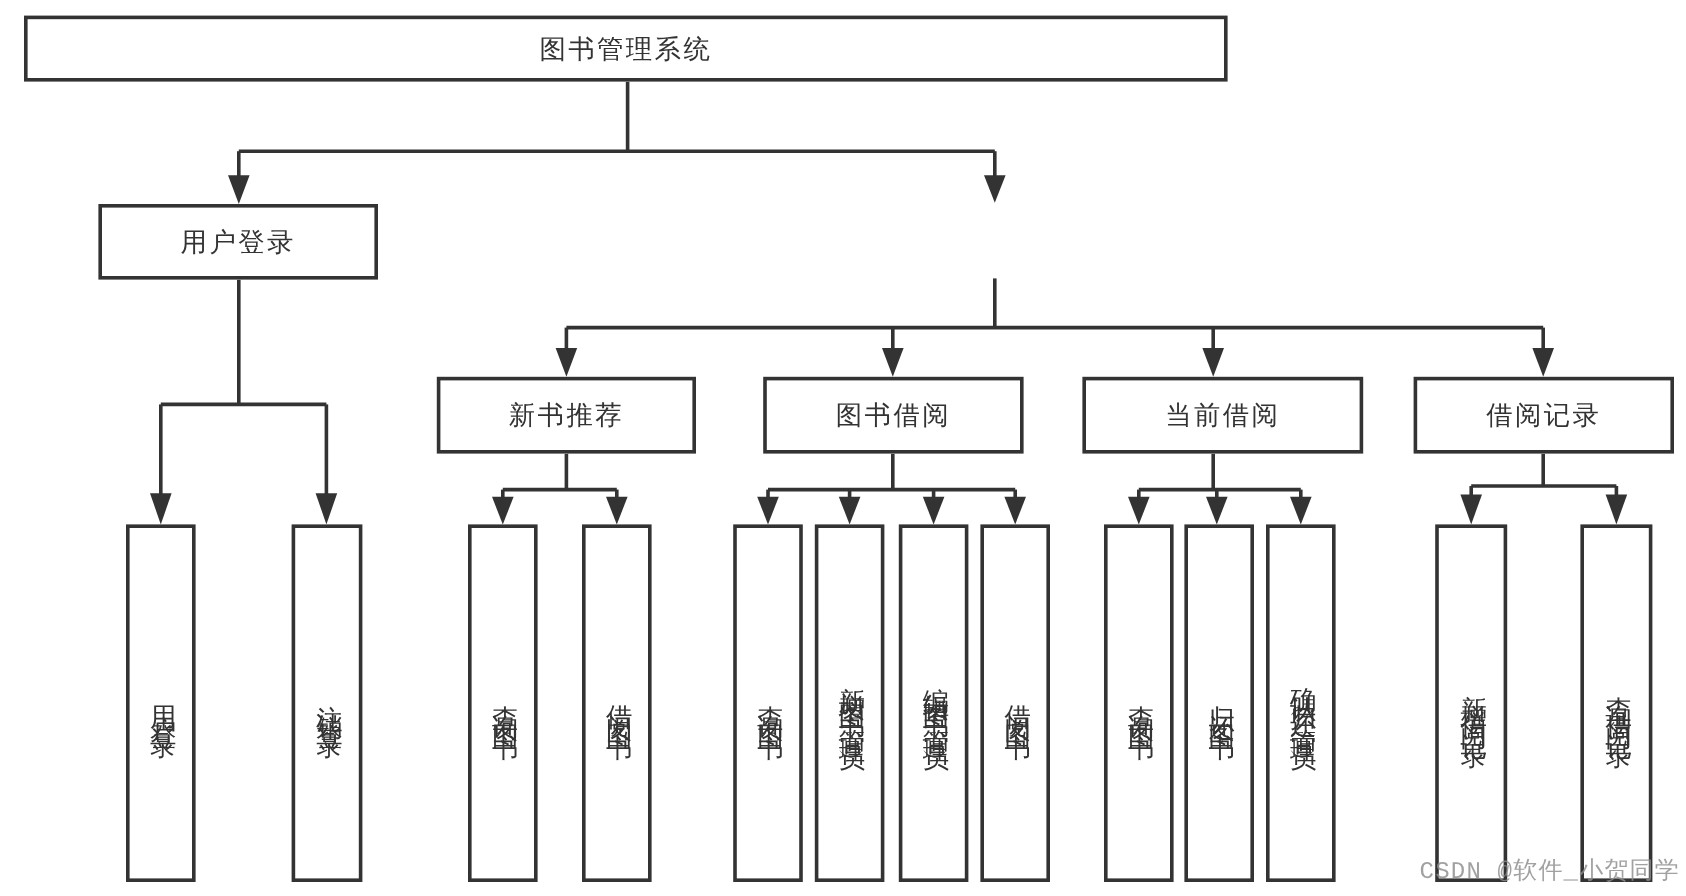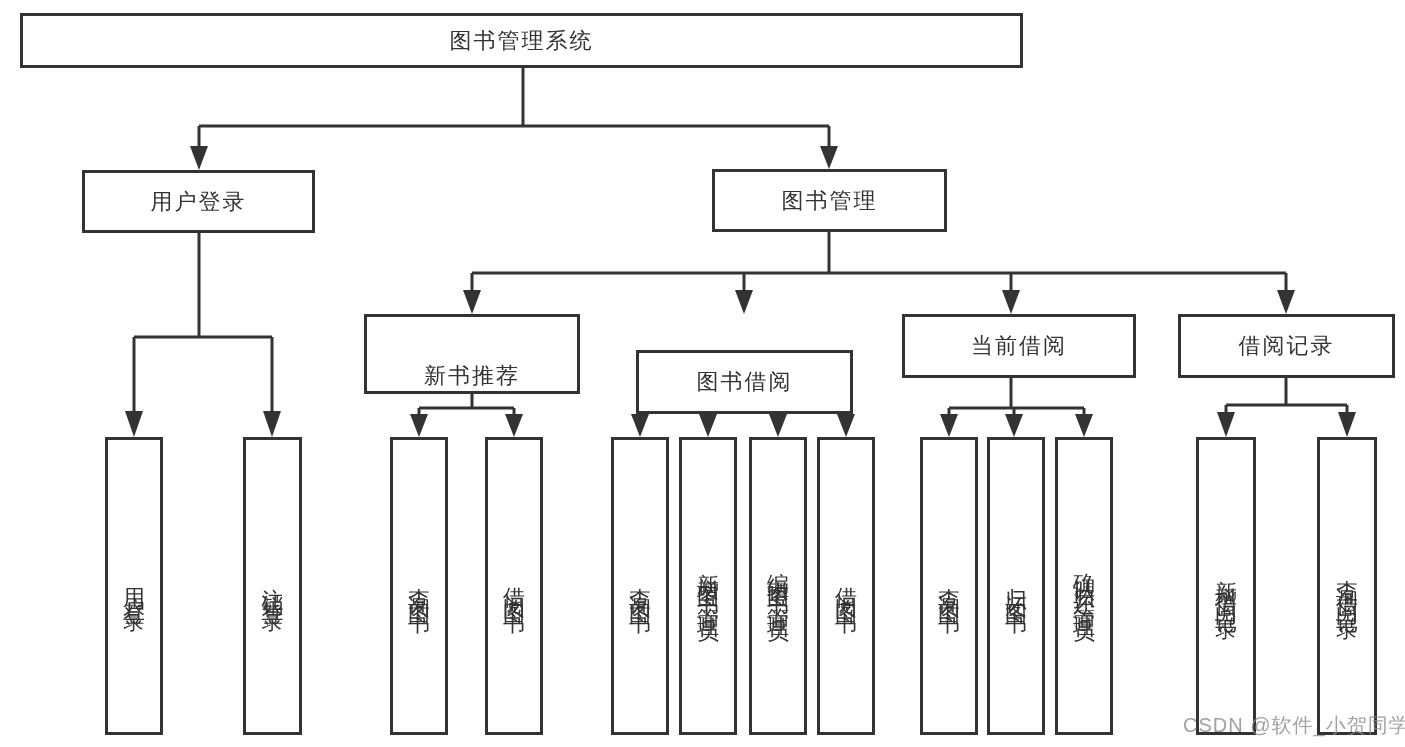--- a/index.html
+++ b/index.html
@@ -5,21 +5,21 @@
   html, body {
     margin: 0;
     padding: 0;
     background: #ffffff;
   }
   #canvas {
     position: relative;
     width: 1405px;
     height: 747px;
     background: #ffffff;
-    font-family: Liberation Sans, sans-serif;
+    font-family: Liberation Mono, monospace;
     color: #333333;
     overflow: hidden;
   }
   #connectors {
     position: absolute;
     left: 0;
     top: 0;
     width: 1405px;
     height: 747px;
     pointer-events: none;
@@ -52,22 +52,22 @@
     font-size: 22px;
     letter-spacing: 8px;
     line-height: 1;
     color: #333333;
     white-space: nowrap;
   }
   
   .n-root   { left: 20px;   top: 13px;  width: 1003px; height: 55px; }
   .n-login  { left: 82px;   top: 170px; width: 233px;  height: 63px; }
   .n-mgmt   { left: 712px;  top: 169px; width: 235px;  height: 63px; }
-  .n-newbk  { left: 364px;  top: 314px; width: 216px;  height: 80px; align-items: flex-end; }
-  .n-borrow { left: 636px;  top: 314px; width: 217px;  height: 64px; margin-top: 36px; }
+  .n-newbk  { left: 364px;  top: 314px; width: 216px;  height: 64px; }
+  .n-borrow { left: 636px;  top: 314px; width: 217px;  height: 64px; }
   .n-cur    { left: 902px;  top: 314px; width: 234px;  height: 64px; }
   .n-rec    { left: 1178px; top: 314px; width: 217px;  height: 64px; }
   
   .l1  { left: 105px;  width: 58px; }
   .l2  { left: 243px;  width: 59px; }
   .l3  { left: 390px;  width: 58px; }
   .l4  { left: 485px;  width: 58px; }
   .l5  { left: 611px;  width: 58px; }
   .l6  { left: 679px;  width: 58px; }
   .l7  { left: 749px;  width: 58px; }
@@ -172,23 +172,20 @@
     </g>
   </svg>
 
   <div class="node n-root">
     <span>图书管理系统</span>
   </div>
 
   <div class="node n-login">
     <span>用户登录</span>
   </div>
-  <div class="node n-mgmt">
-    <span>图书管理</span>
-  </div>
 
   <div class="node n-newbk">
     <span>新书推荐</span>
   </div>
   <div class="node n-borrow">
     <span>图书借阅</span>
   </div>
   <div class="node n-cur">
     <span>当前借阅</span>
   </div>

